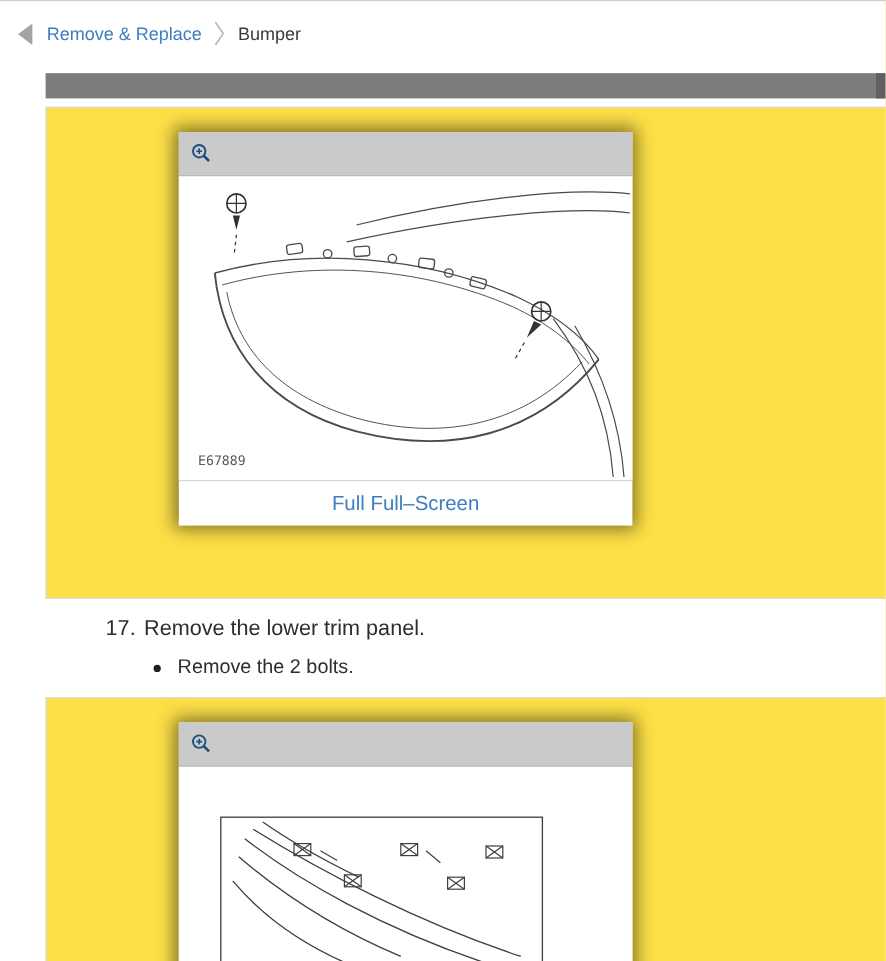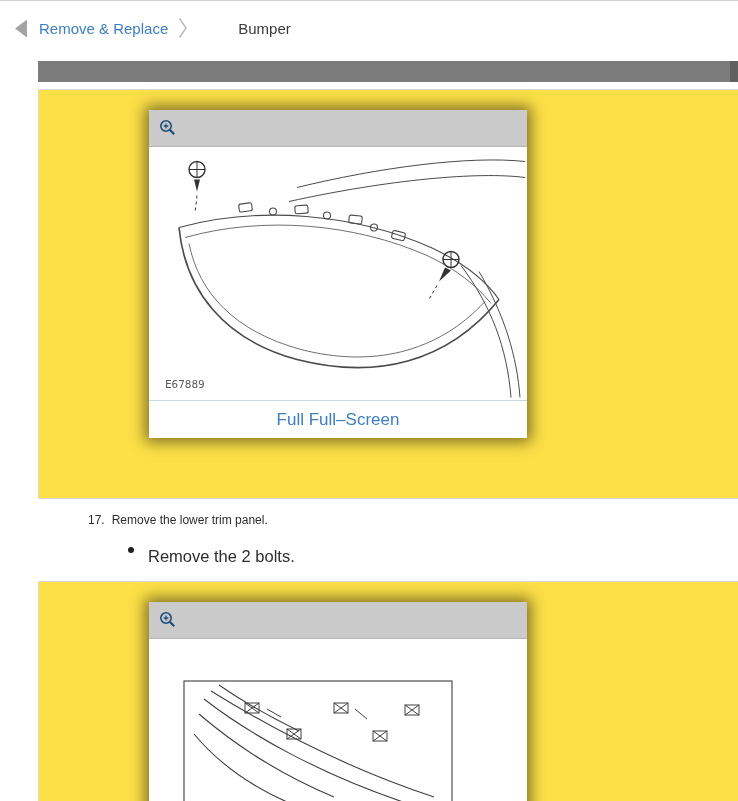--- a/index.html
+++ b/index.html
@@ -15,21 +15,21 @@
 
   
   .breadcrumb {
     position:absolute; left:14px; top:16px;
     display:flex; align-items:center; gap:10px;
     font-size:15px;
   }
   .back-arrow { display:flex; align-items:center; cursor:pointer; }
   .crumb-link { color:#3c7ebf; cursor:pointer; }
   .crumb-sep { display:flex; align-items:center; }
-  .crumb-current { color:#3a3a3a;margin-left:40px; }
+  .crumb-current { color:#3a3a3a; }
 
   
   .top-bar {
     position:absolute; left:38px; top:60px;
     width:700px; height:21px;
     background:#7c7c7c;
   }
   .top-bar::after {
     content:""; position:absolute; right:0; top:0;
     width:8px; height:100%; background:#606060;
@@ -66,26 +66,26 @@
   }
   .fig-linkrow {
     border-top:1px solid #c9d7e2;
     height:38px; display:flex; align-items:center; justify-content:center;
   }
   .fig-link { color:#3c7ebf; font-size:17px; cursor:pointer; }
 
   
   .step {
     position:absolute; left:88px; top:512px;
-    font-size:12px; color:#2d2d2d;
+    font-size:18px; color:#2d2d2d;
   }
   .step-num { margin-right:7px; }
   .bullet-row {
     position:absolute; left:128px; top:546px;
-    display:flex; 
+    display:flex; align-items:center;
     font-size:16.5px; color:#2d2d2d;
   }
   .bullet-dot {
     width:6px; height:6px; border-radius:50%;
     background:#1f1f1f; margin-right:14px; flex:none;
   }
 </style>
 </head>
 <body>
 

